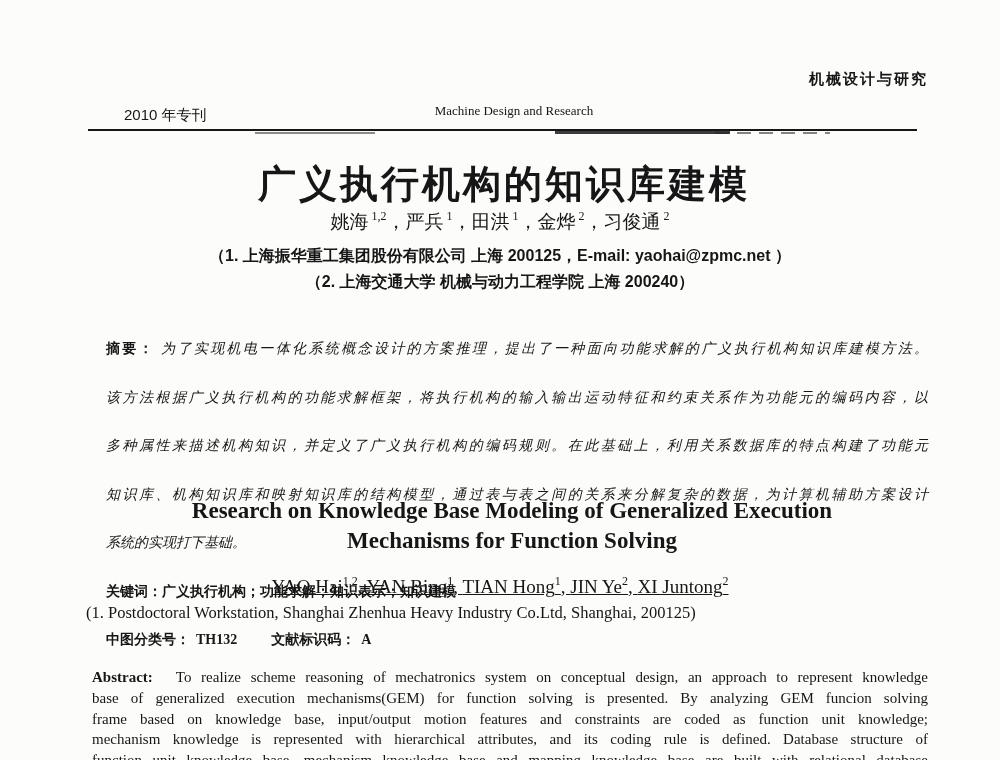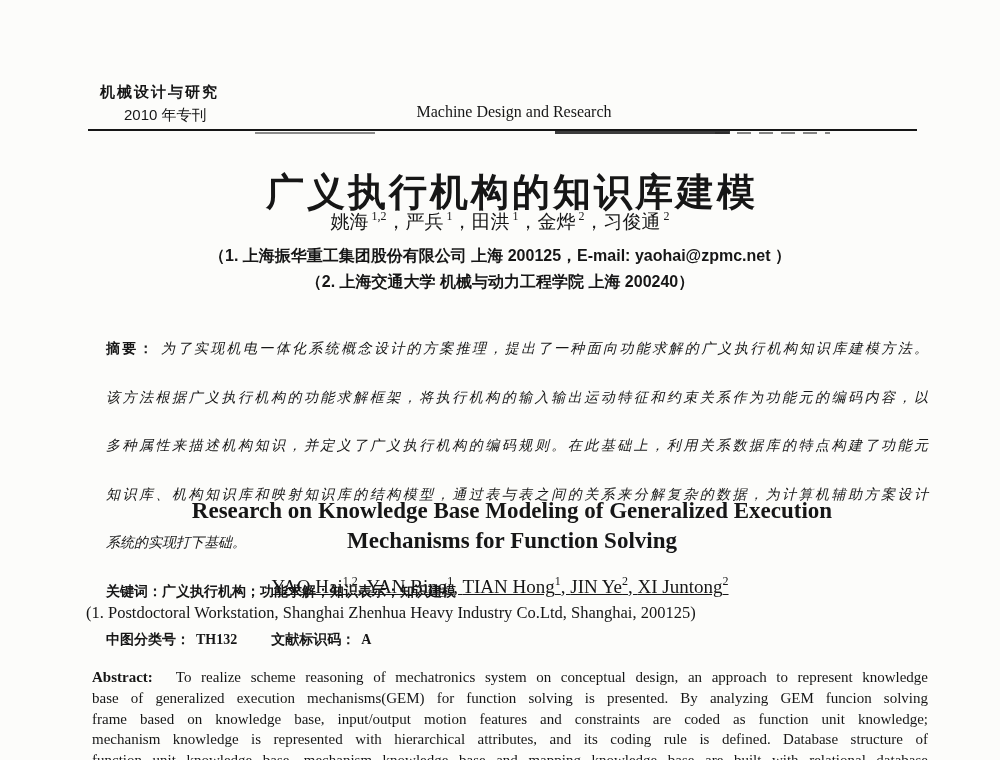--- a/index.html
+++ b/index.html
@@ -3,43 +3,43 @@
 <meta charset="utf-8">
 <style>
   html,body{margin:0;padding:0;}
   body{font-family:"Liberation Serif", serif;}
   .page{
     position:relative; width:1000px; height:760px;
     background:#fcfcfa; color:#161616; overflow:hidden;
   }
   
   .j-zh{
-    position:absolute; top:83px; left:100px; width:828px; text-align:left;
+    position:absolute; top:70px; left:100px; width:828px; text-align:right;
     font-family:Liberation Mono, monospace; font-weight:bold; font-size:15px;
     letter-spacing:2px;
   }
   .j-en{
     position:absolute; top:103px; left:100px; width:828px; text-align:center;
-    font-family:"Liberation Serif", serif; font-size:16px;
+    font-family:"Liberation Serif", serif; font-size:13px;
   }
   .issue{
     position:absolute; top:106px; left:90px;
     font-family:"Liberation Sans", sans-serif; font-size:15px;margin-left:34px;
   }
   .rule{
     position:absolute; top:129px; left:88px; width:829px; height:2px; background:#161616;
   }
   .smudge{position:absolute; height:2px; background:#1a1a1a;}
   .s1{top:132px; left:255px; width:120px; opacity:.5;}
   .s2{top:131px; left:555px; width:175px; height:3px; opacity:.85;}
   .s3{top:132px; left:715px; width:115px; opacity:.55;
       background:repeating-linear-gradient(90deg,#222 0 14px,transparent 14px 22px);}
   
   .title-zh{
-    position:absolute; top:158px; left:86px; width:828px; margin:12px; text-align:center;
+    position:absolute; top:158px; left:86px; width:828px; margin:4px; text-align:center;
     font-family:"Liberation Sans", sans-serif; font-weight:bold; font-size:38px;
     line-height:44px; letter-spacing:3px;
   }
   .authors-zh{
     position:absolute; top:204px; left:86px; width:828px; text-align:center;
     font-size:19px; line-height:26px; font-family:"Liberation Serif", serif;
   }
   .authors-zh sup{font-size:12px; margin-left:3px; position:relative; top:-1px;}
   .affil-zh{
     position:absolute; left:86px; width:828px; text-align:center;

